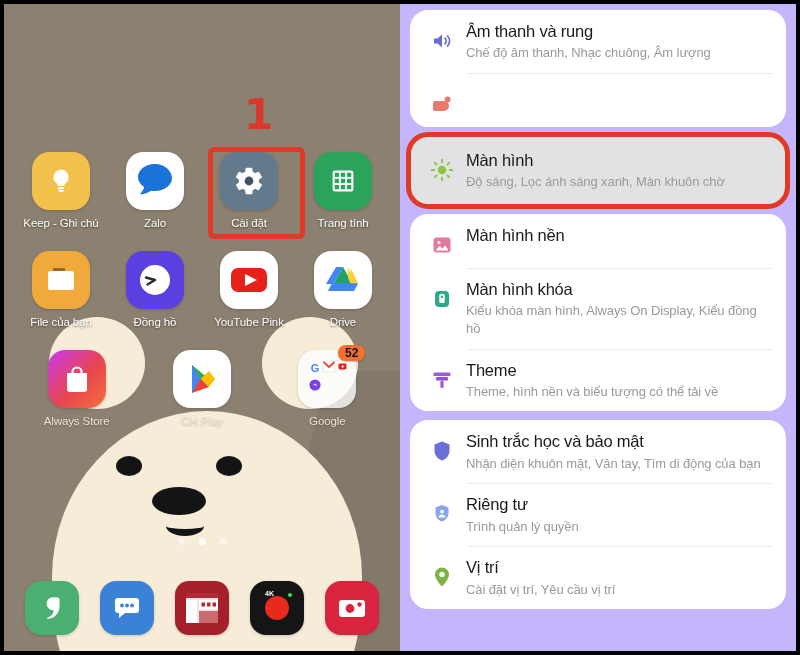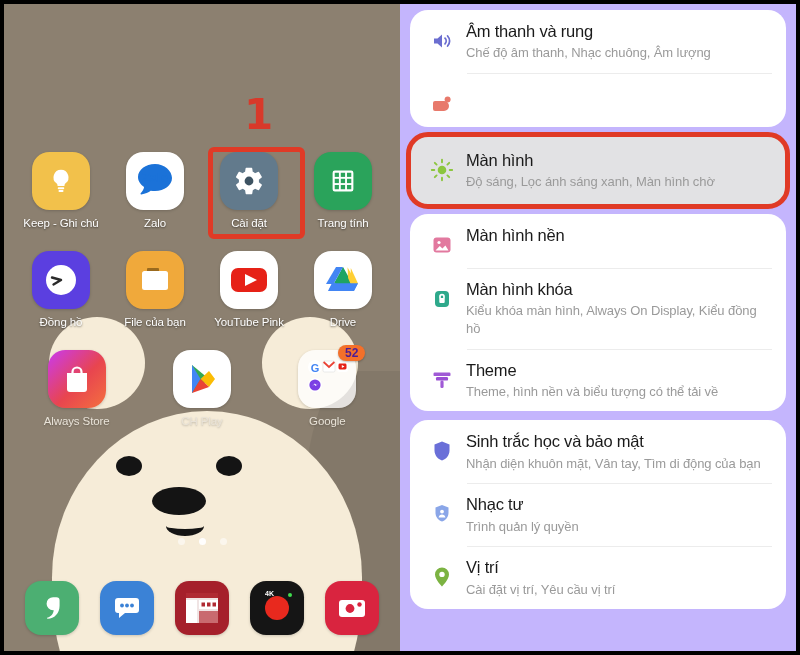--- a/index.html
+++ b/index.html
@@ -274,37 +274,37 @@
               <line x1="9.3" y1="4" x2="9.3" y2="20" stroke="#fff" stroke-width="1.6"></line>
               <line x1="14.6" y1="4" x2="14.6" y2="20" stroke="#fff" stroke-width="1.6"></line>
             </svg>
           </div>
           <div class="app-label">Trang tính</div>
         </div>
       </div>
 
       <div class="app-row">
         <div class="app">
+          <div class="app-icon" style="background:#f0a93b;">
+            <svg width="34" height="30" viewBox="0 0 34 30">
+              <rect x="9" y="3" width="12" height="4" rx="1" fill="#9a6a1e"></rect>
+              <rect x="4" y="6" width="26" height="19" rx="2.5" fill="#ffffff"></rect>
+            </svg>
+          </div>
+          <div class="app-label">File của bạn</div>
+        </div>
+
+        <div class="app">
           <div class="app-icon" style="background:#5b3fe0;">
             <svg width="42" height="42" viewBox="0 0 42 42">
               <circle cx="21" cy="21" r="15" fill="#fff"></circle>
               <path d="M21 21 L12 18.5 M21 21 L13.5 25.5" stroke="#2a2a2a" stroke-width="2.4" stroke-linecap="round" fill="none"></path>
             </svg>
           </div>
           <div class="app-label">Đồng hồ</div>
-        </div>
-
-        <div class="app">
-          <div class="app-icon" style="background:#f0a93b;">
-            <svg width="34" height="30" viewBox="0 0 34 30">
-              <rect x="9" y="3" width="12" height="4" rx="1" fill="#9a6a1e"></rect>
-              <rect x="4" y="6" width="26" height="19" rx="2.5" fill="#ffffff"></rect>
-            </svg>
-          </div>
-          <div class="app-label">File của bạn</div>
         </div>
 
         <div class="app">
           <div class="app-icon" style="background:#ffffff;">
             <svg width="40" height="28" viewBox="0 0 40 28">
               <rect x="2" y="2" width="36" height="24" rx="7" fill="#e62117"></rect>
               <polygon points="16,8 28,14 16,20" fill="#ffffff"></polygon>
             </svg>
           </div>
           <div class="app-label">YouTube Pink</div>
@@ -358,21 +358,21 @@
               <rect x="21" y="7" width="12" height="11" rx="1.5" fill="#ffffff" stroke="#ddd" stroke-width=".6"></rect>
               <path d="M21.6 8 L27 13 L32.4 8" stroke="#ea4335" stroke-width="1.8" fill="none"></path>
               <rect x="35" y="7" width="11" height="11" rx="2.5" fill="#ffffff"></rect>
               <rect x="36.5" y="9.5" width="8" height="6" rx="1.4" fill="#e62117"></rect>
               <polygon points="39.8,11 42.5,12.5 39.8,14" fill="#ffffff"></polygon>
               <circle cx="13" cy="31" r="7" fill="#ffffff"></circle>
               <circle cx="13" cy="31" r="5.6" fill="#7b3fe4"></circle>
               <path d="M9.8 32.6 l3-3.2 1.6 1.6 2.4-2.2-3 3.2-1.6-1.6z" fill="#ffffff"></path>
             </svg>
           </div>
-          <div style="position:absolute;right:4px;top:-5px;background:#f4702a;color:#4c1d95;border-radius:11px;padding:1px 7px;font-size:12px;font-weight:bold;box-shadow:0 1px 2px rgba(0,0,0,.25);">52</div>
+          <div style="position:absolute;right:4px;top:-5px;background:#f4702a;color:#0f172a;border-radius:11px;padding:1px 7px;font-size:12px;font-weight:bold;box-shadow:0 1px 2px rgba(0,0,0,.25);">52</div>
           <div class="app-label faint">Google</div>
         </div>
       </div>
     </div>
 
     <div class="page-dots">
       <span></span>
       <span class="active"></span>
       <span></span>
     </div>
@@ -463,21 +463,21 @@
                 <line x1="19.7" y1="12" x2="22.2" y2="12"></line>
                 <line x1="4.8" y1="4.8" x2="6.6" y2="6.6"></line>
                 <line x1="17.4" y1="17.4" x2="19.2" y2="19.2"></line>
                 <line x1="19.2" y1="4.8" x2="17.4" y2="6.6"></line>
                 <line x1="6.6" y1="17.4" x2="4.8" y2="19.2"></line>
               </g>
             </svg>
           </div>
           <div class="setting-text">
             <div class="setting-title">Màn hình</div>
-            <div class="setting-sub">Độ sáng, Lọc ánh sáng xanh, Màn hình chờ</div>
+            <div class="setting-sub">Độ sáng, Lọc ánh sáng xanh, Màn khuôn chờ</div>
           </div>
         </div>
       </div>
       <div class="highlight-ring"></div>
     </div>
 
     <div class="card">
       <div class="setting-row">
         <div class="setting-icon">
           <svg width="24" height="24" viewBox="0 0 24 24">
@@ -535,21 +535,21 @@
 
       <div class="setting-row">
         <div class="setting-icon">
           <svg width="24" height="24" viewBox="0 0 24 24">
             <path fill="#8aa6e8" d="M12 3l6.5 2.6v5.2c0 4-2.7 7.5-6.5 8.7-3.8-1.2-6.5-4.7-6.5-8.7V5.6z"></path>
             <circle cx="12" cy="9.6" r="1.9" fill="#ffffff"></circle>
             <path d="M8.6 15.4c.3-1.9 1.7-3 3.4-3s3.1 1.1 3.4 3z" fill="#ffffff"></path>
           </svg>
         </div>
         <div class="setting-text">
-          <div class="setting-title">Nhạc tư</div>
+          <div class="setting-title">Riêng tư</div>
           <div class="setting-sub">Trình quản lý quyền</div>
         </div>
       </div>
 
       <div class="setting-row">
         <div class="setting-icon">
           <svg width="24" height="24" viewBox="0 0 24 24">
             <path fill="#7cb342" d="M12 2.5a7 7 0 0 0-7 7c0 5 7 12 7 12s7-7 7-12a7 7 0 0 0-7-7z"></path>
             <circle cx="12" cy="9.4" r="2.7" fill="#ffffff"></circle>
           </svg>

